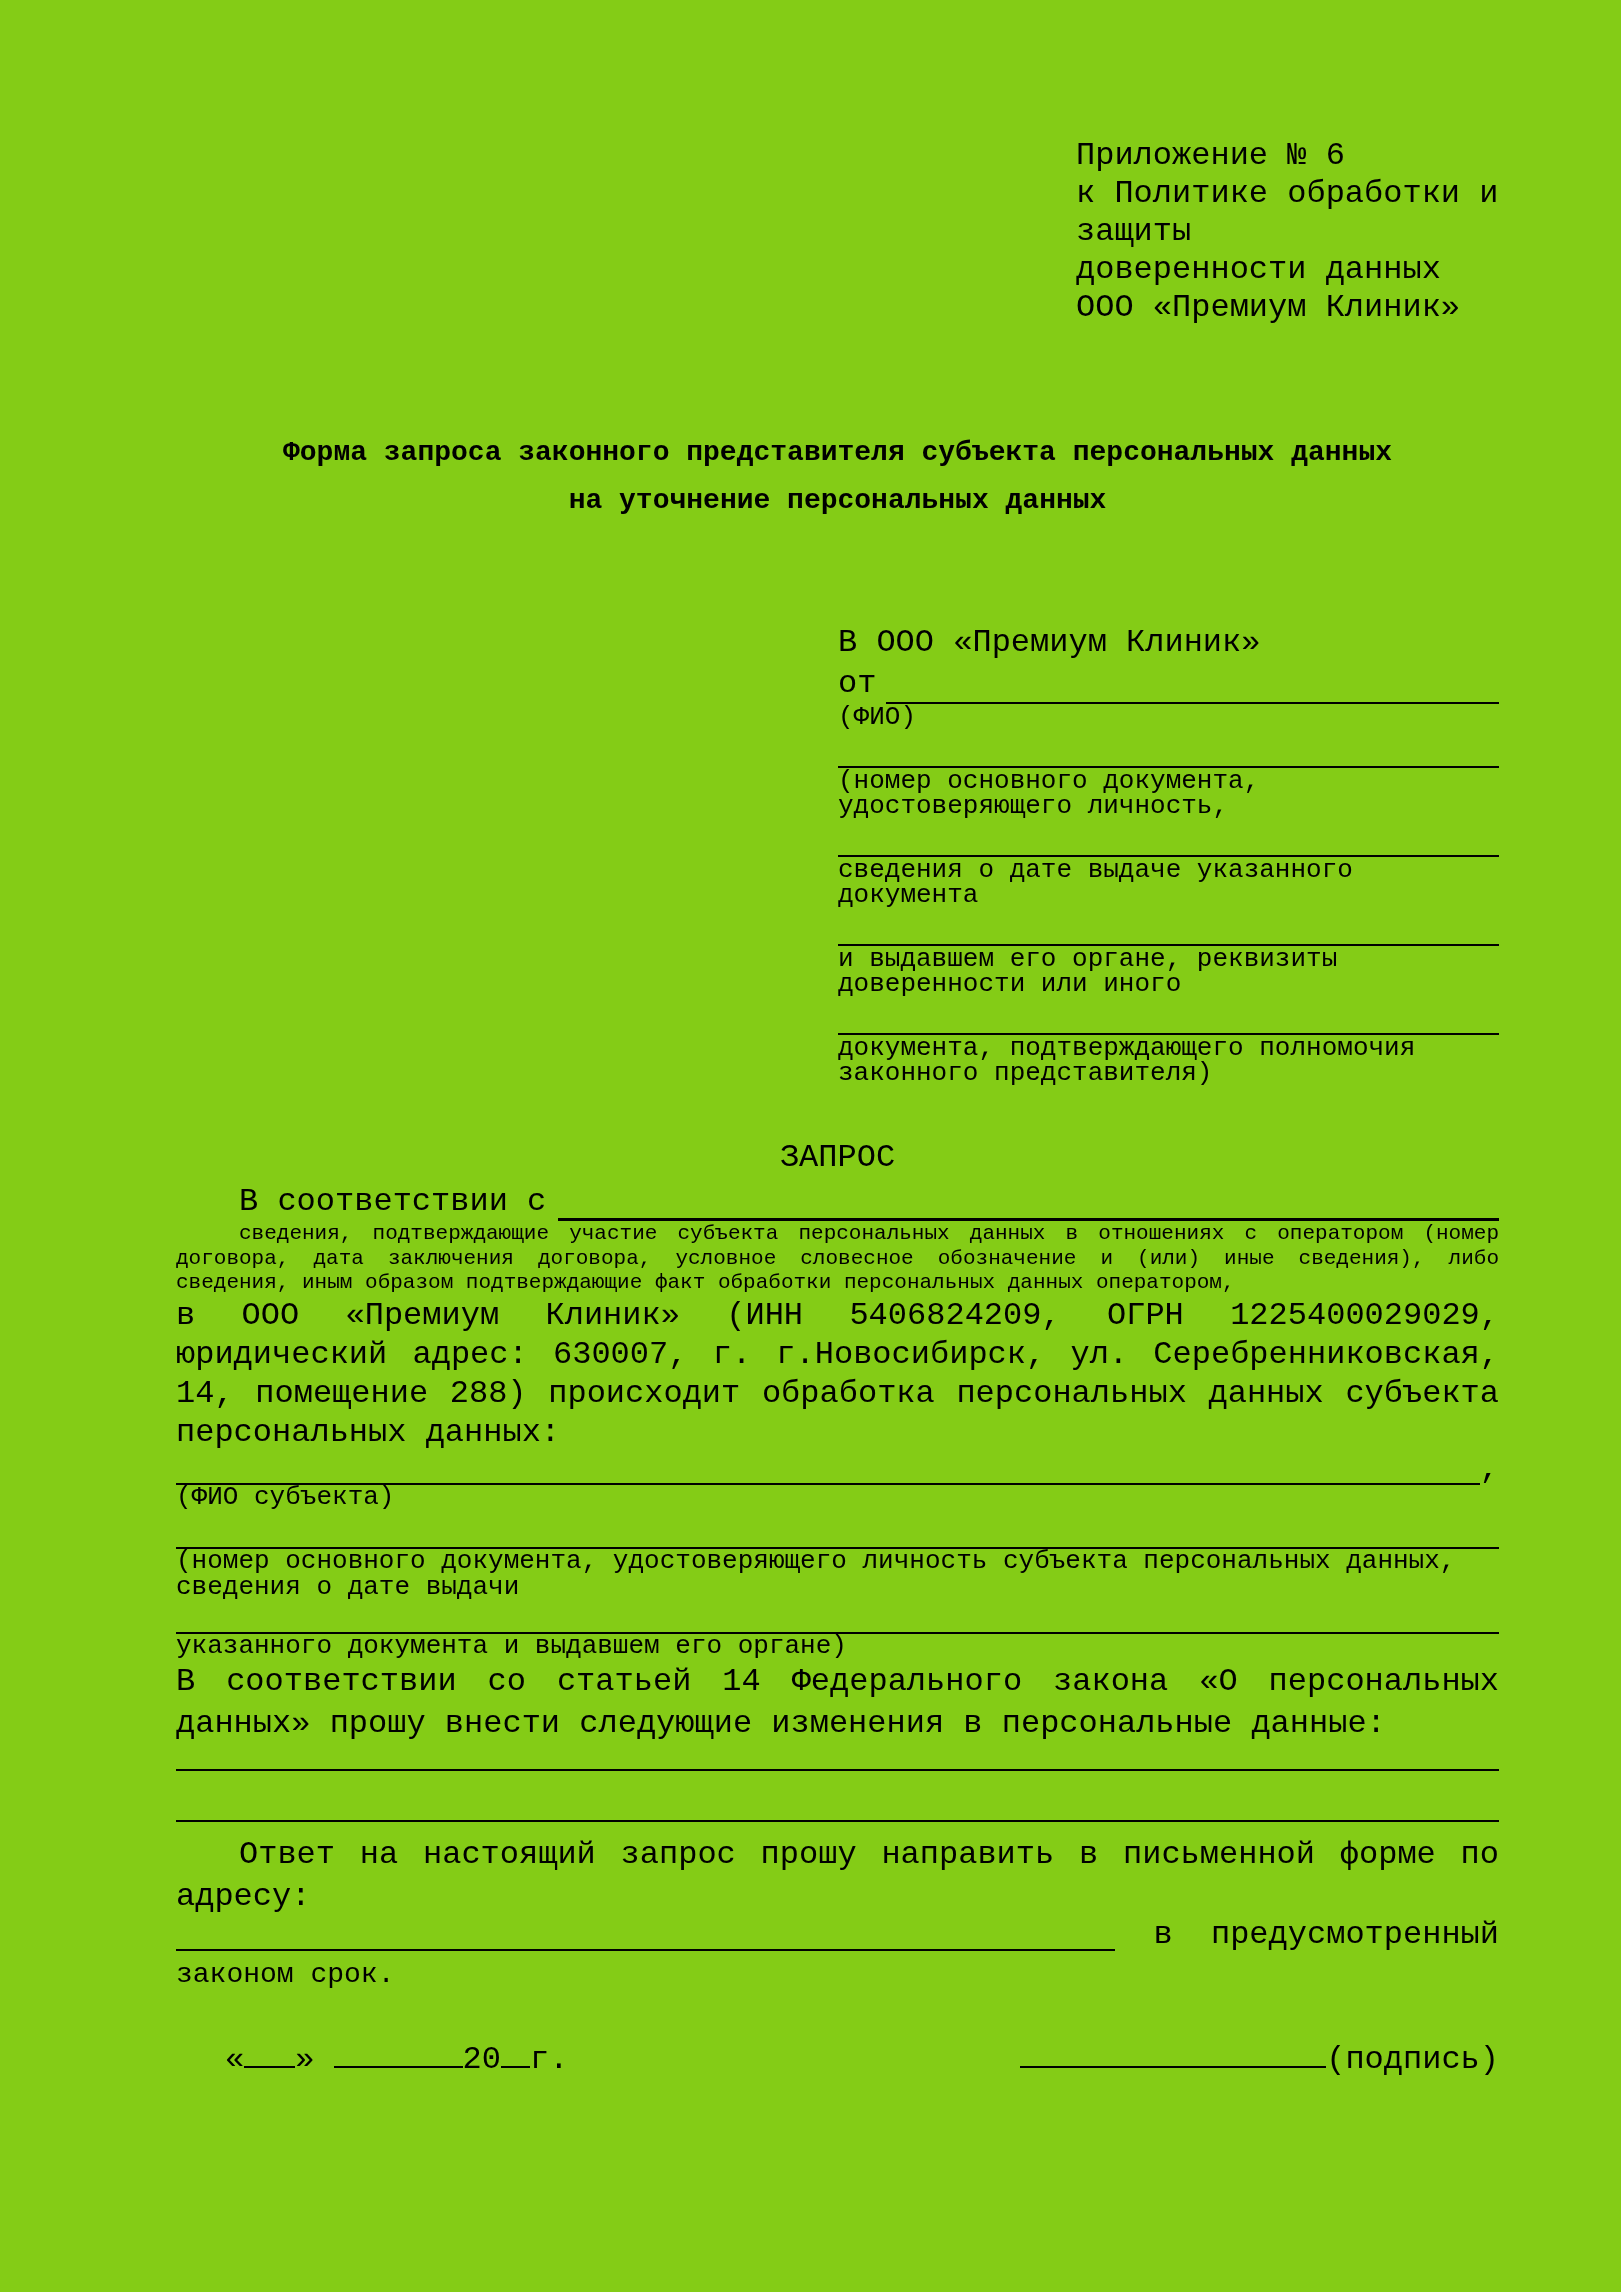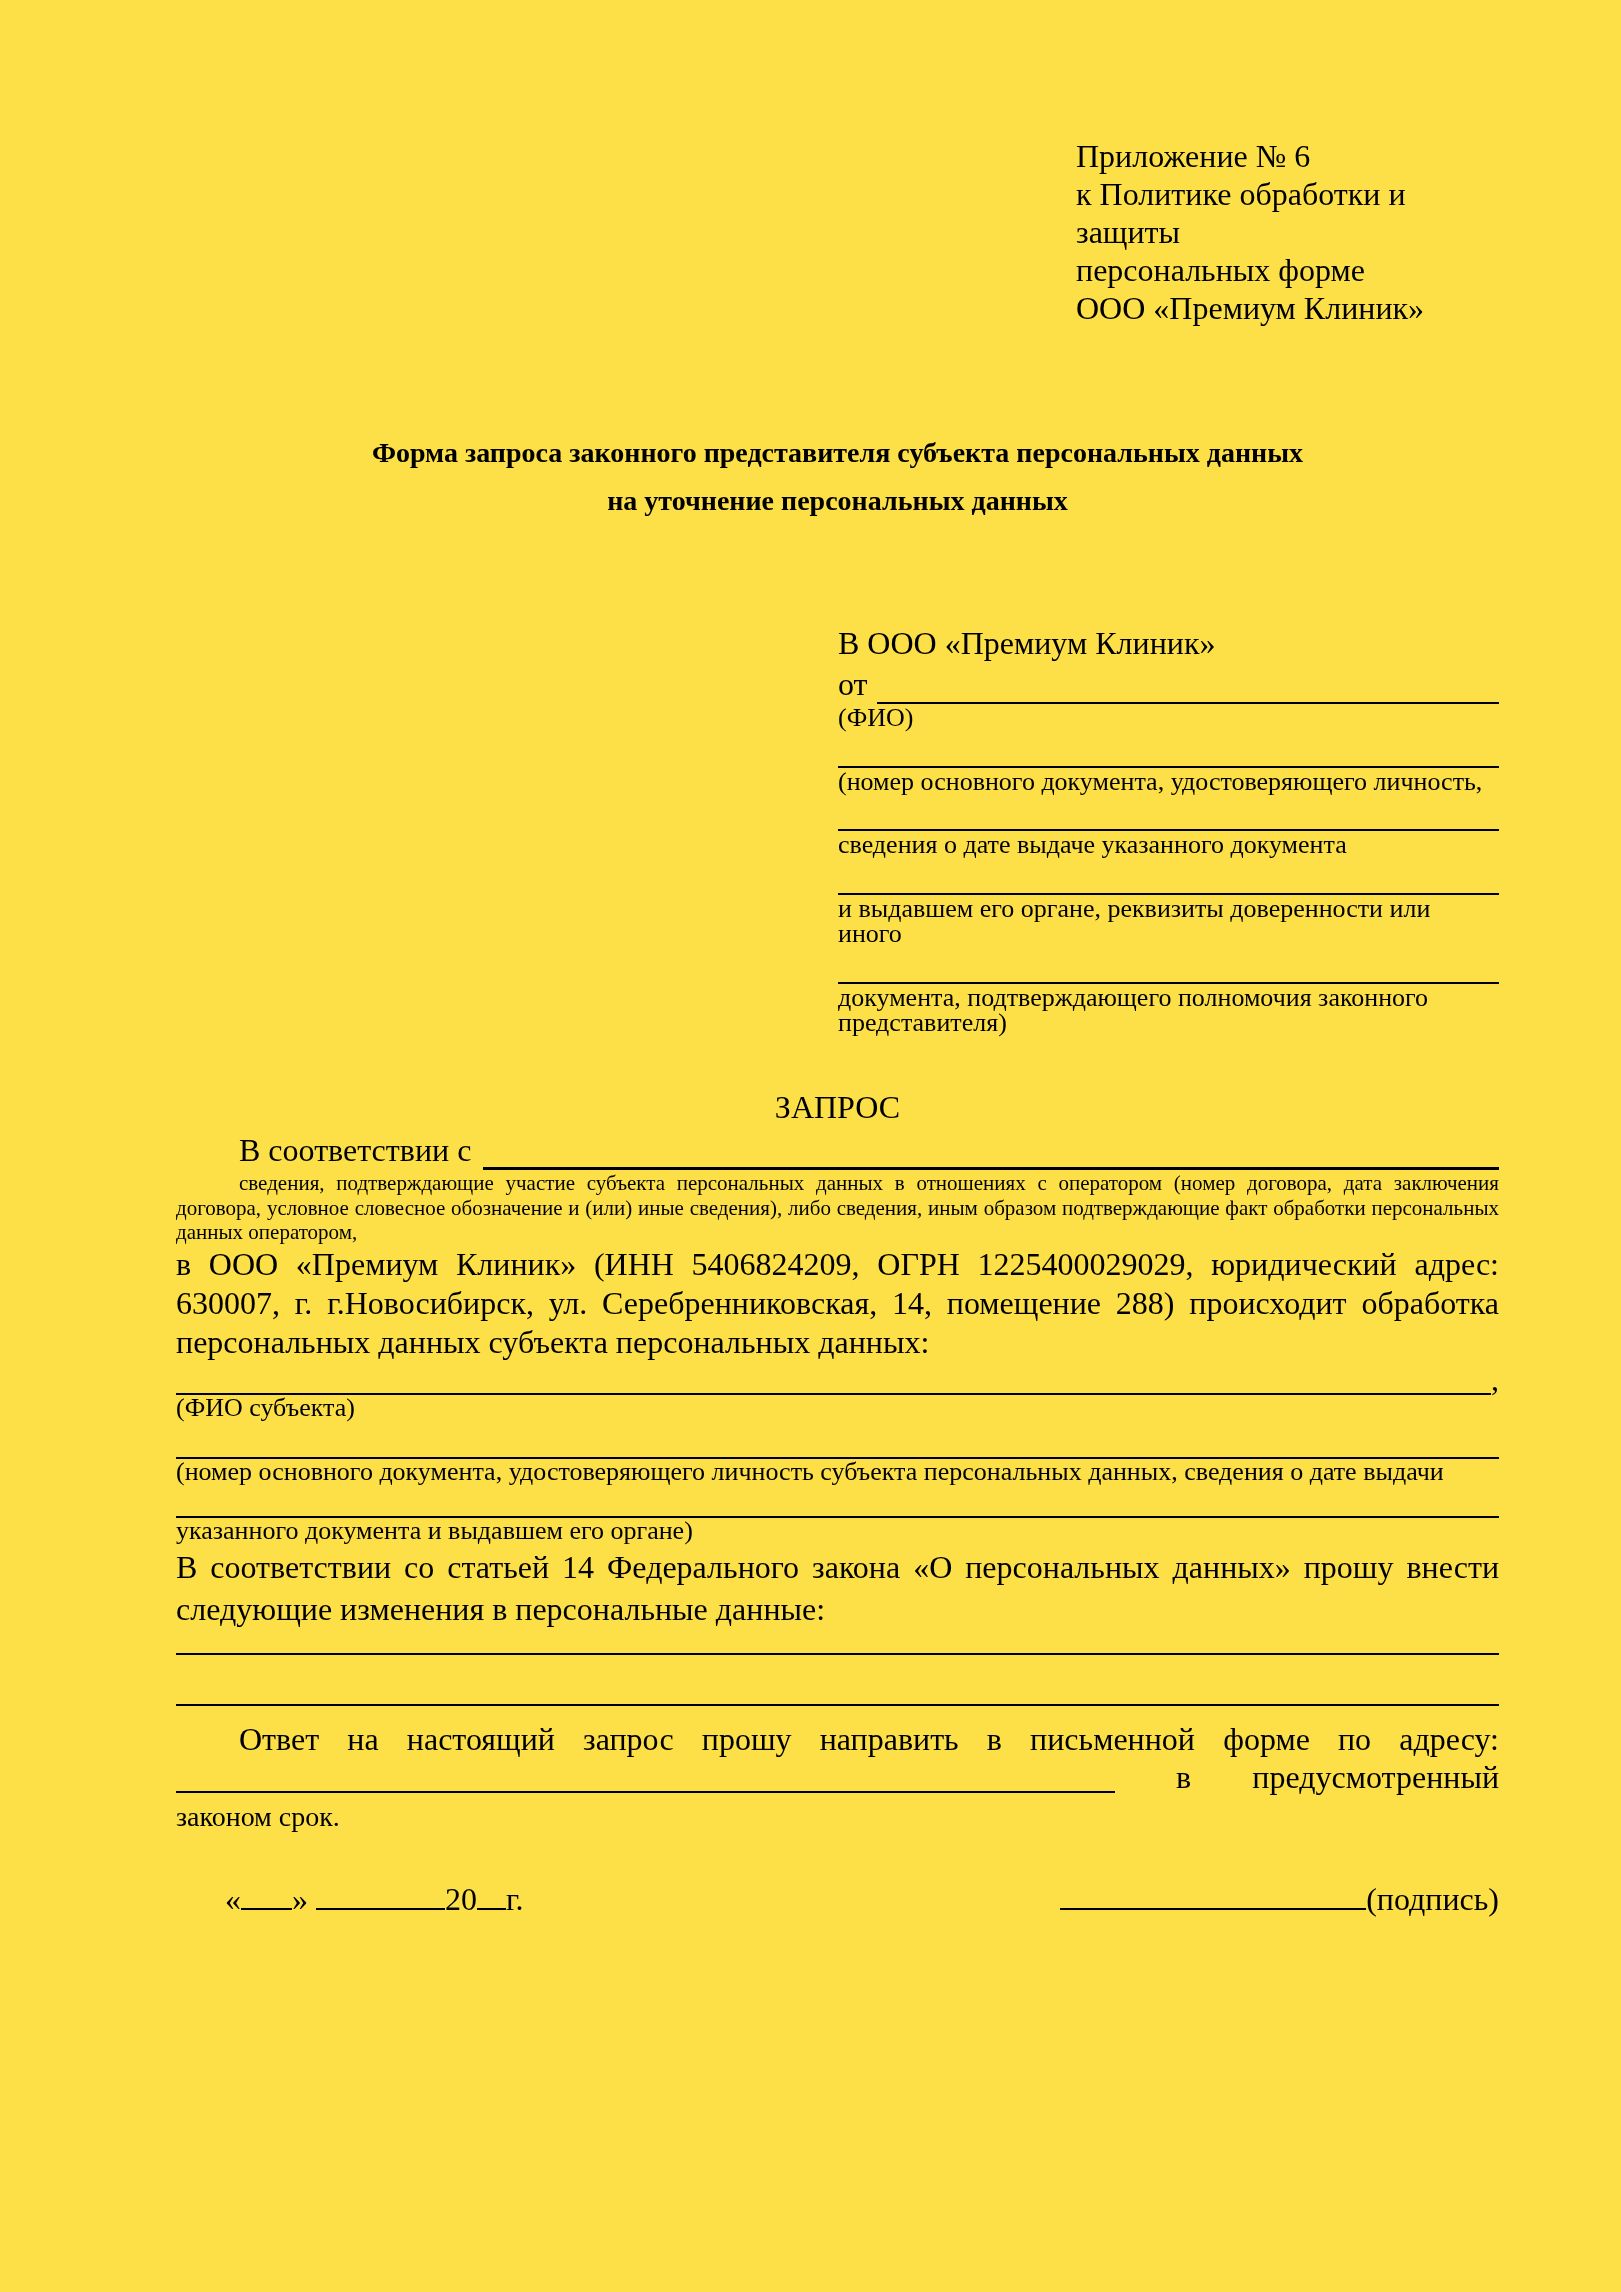--- a/index.html
+++ b/index.html
@@ -1,22 +1,22 @@
 <!DOCTYPE html>
 <html><head>
 <meta charset="utf-8">
 <style>
   html, body { margin:0; padding:0; background:#ffffff; }
   .page {
     position:relative;
     width:1621px;
     height:2293px;
-    background:#fde047;
+    background:#84cc16;
     color:#000;
-    font-family:Liberation Serif, serif;
+    font-family:Liberation Mono, monospace;
     overflow:hidden;
   }
   .content { position:absolute; left:176px; top:137px; width:1323px; }
 
   .header-note { margin-left:900px; font-size:32px; line-height:38px; }
 
   .doc-title {
     margin-top:102px;
     text-align:center;
     font-weight:700;
@@ -79,21 +79,21 @@
 </style>
 </head>
 <body>
 
 <div class="page">
   <div class="content">
 
     <div class="header-note">
       <div>Приложение № 6</div>
       <div>к Политике обработки и защиты</div>
-      <div>персональных форме</div>
+      <div>доверенности данных</div>
       <div>ООО «Премиум Клиник»</div>
     </div>
 
     <div class="doc-title">
       <div>Форма запроса законного представителя субъекта персональных данных</div>
       <div>на уточнение персональных данных</div>
     </div>
 
     <div class="addr-block">
       <div>В ООО «Премиум Клиник»</div>

